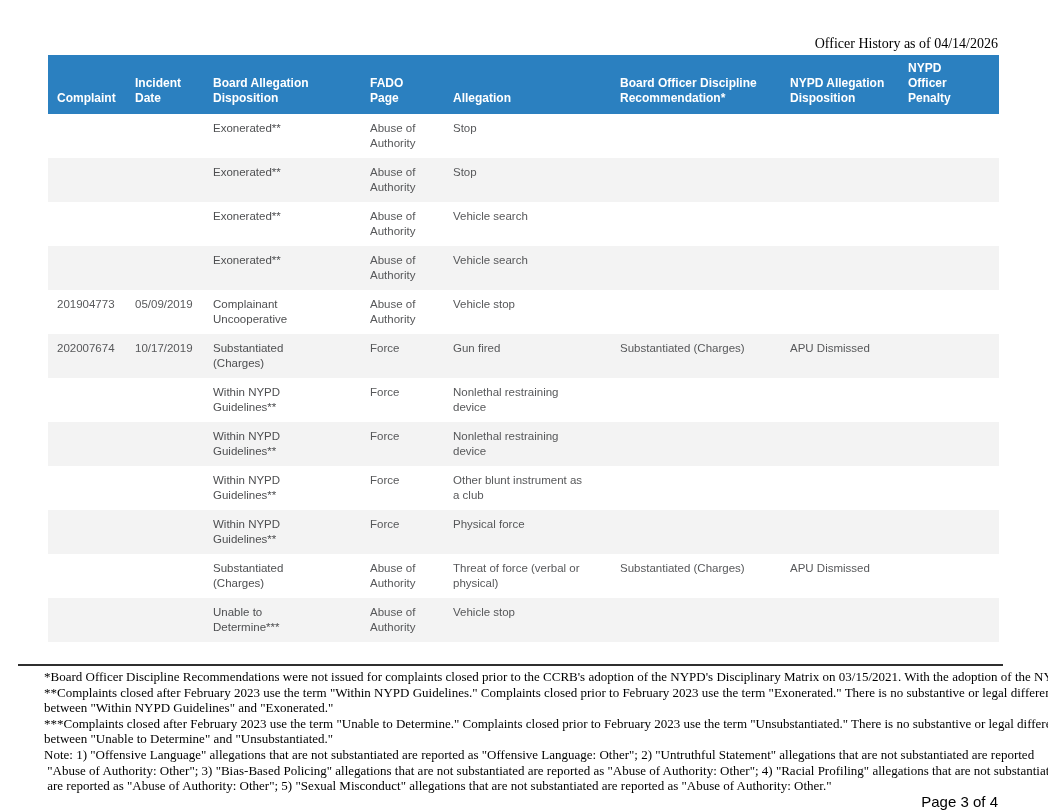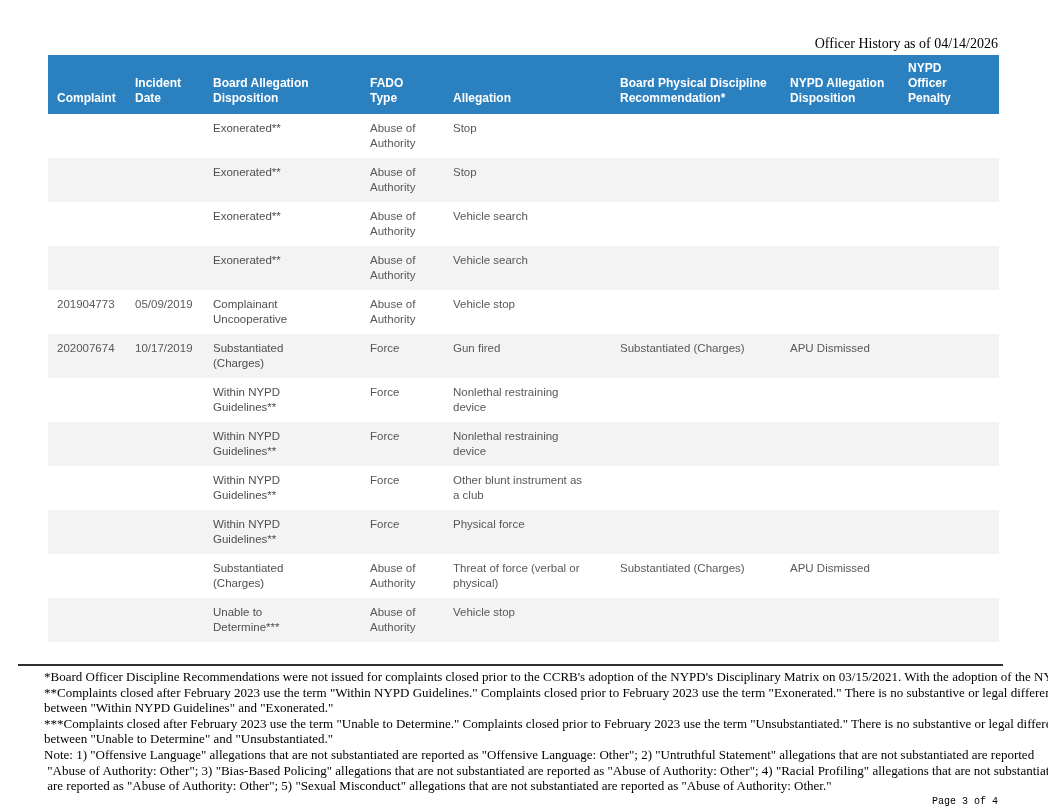--- a/index.html
+++ b/index.html
@@ -63,22 +63,22 @@
     left: 44px; top: 669px; right: 50px;
     font-family: "Liberation Serif", serif;
     font-size: 13px;
     color: #000000;
     line-height: 15.6px;
   }
   .footnotes .fline { white-space: pre; }
   .page-number {
     position: absolute;
     right: 0; top: 125px;
-    font-family: Liberation Mono, monospace;
-    font-size: 10px;
+    font-family: Liberation Sans, sans-serif;
+    font-size: 15px;
     color: #000000;
   }
 </style>
 </head>
 <body>
 
 <div class="doc-date">Officer History as of 04/14/2026</div>
 
 <table class="history">
   <colgroup>
@@ -92,23 +92,23 @@
       <col style="width:100px">
   </colgroup>
   <thead>
     <tr>
       <th>Complaint</th>
       <th>Incident
 Date</th>
       <th>Board Allegation
 Disposition</th>
       <th>FADO
-Type</th>
+Page</th>
       <th>Allegation</th>
-      <th>Board Physical Discipline
+      <th>Board Officer Discipline
 Recommendation*</th>
       <th>NYPD Allegation
 Disposition</th>
       <th>NYPD
 Officer
 Penalty</th>
     </tr>
   </thead>
   <tbody>
       <tr>

